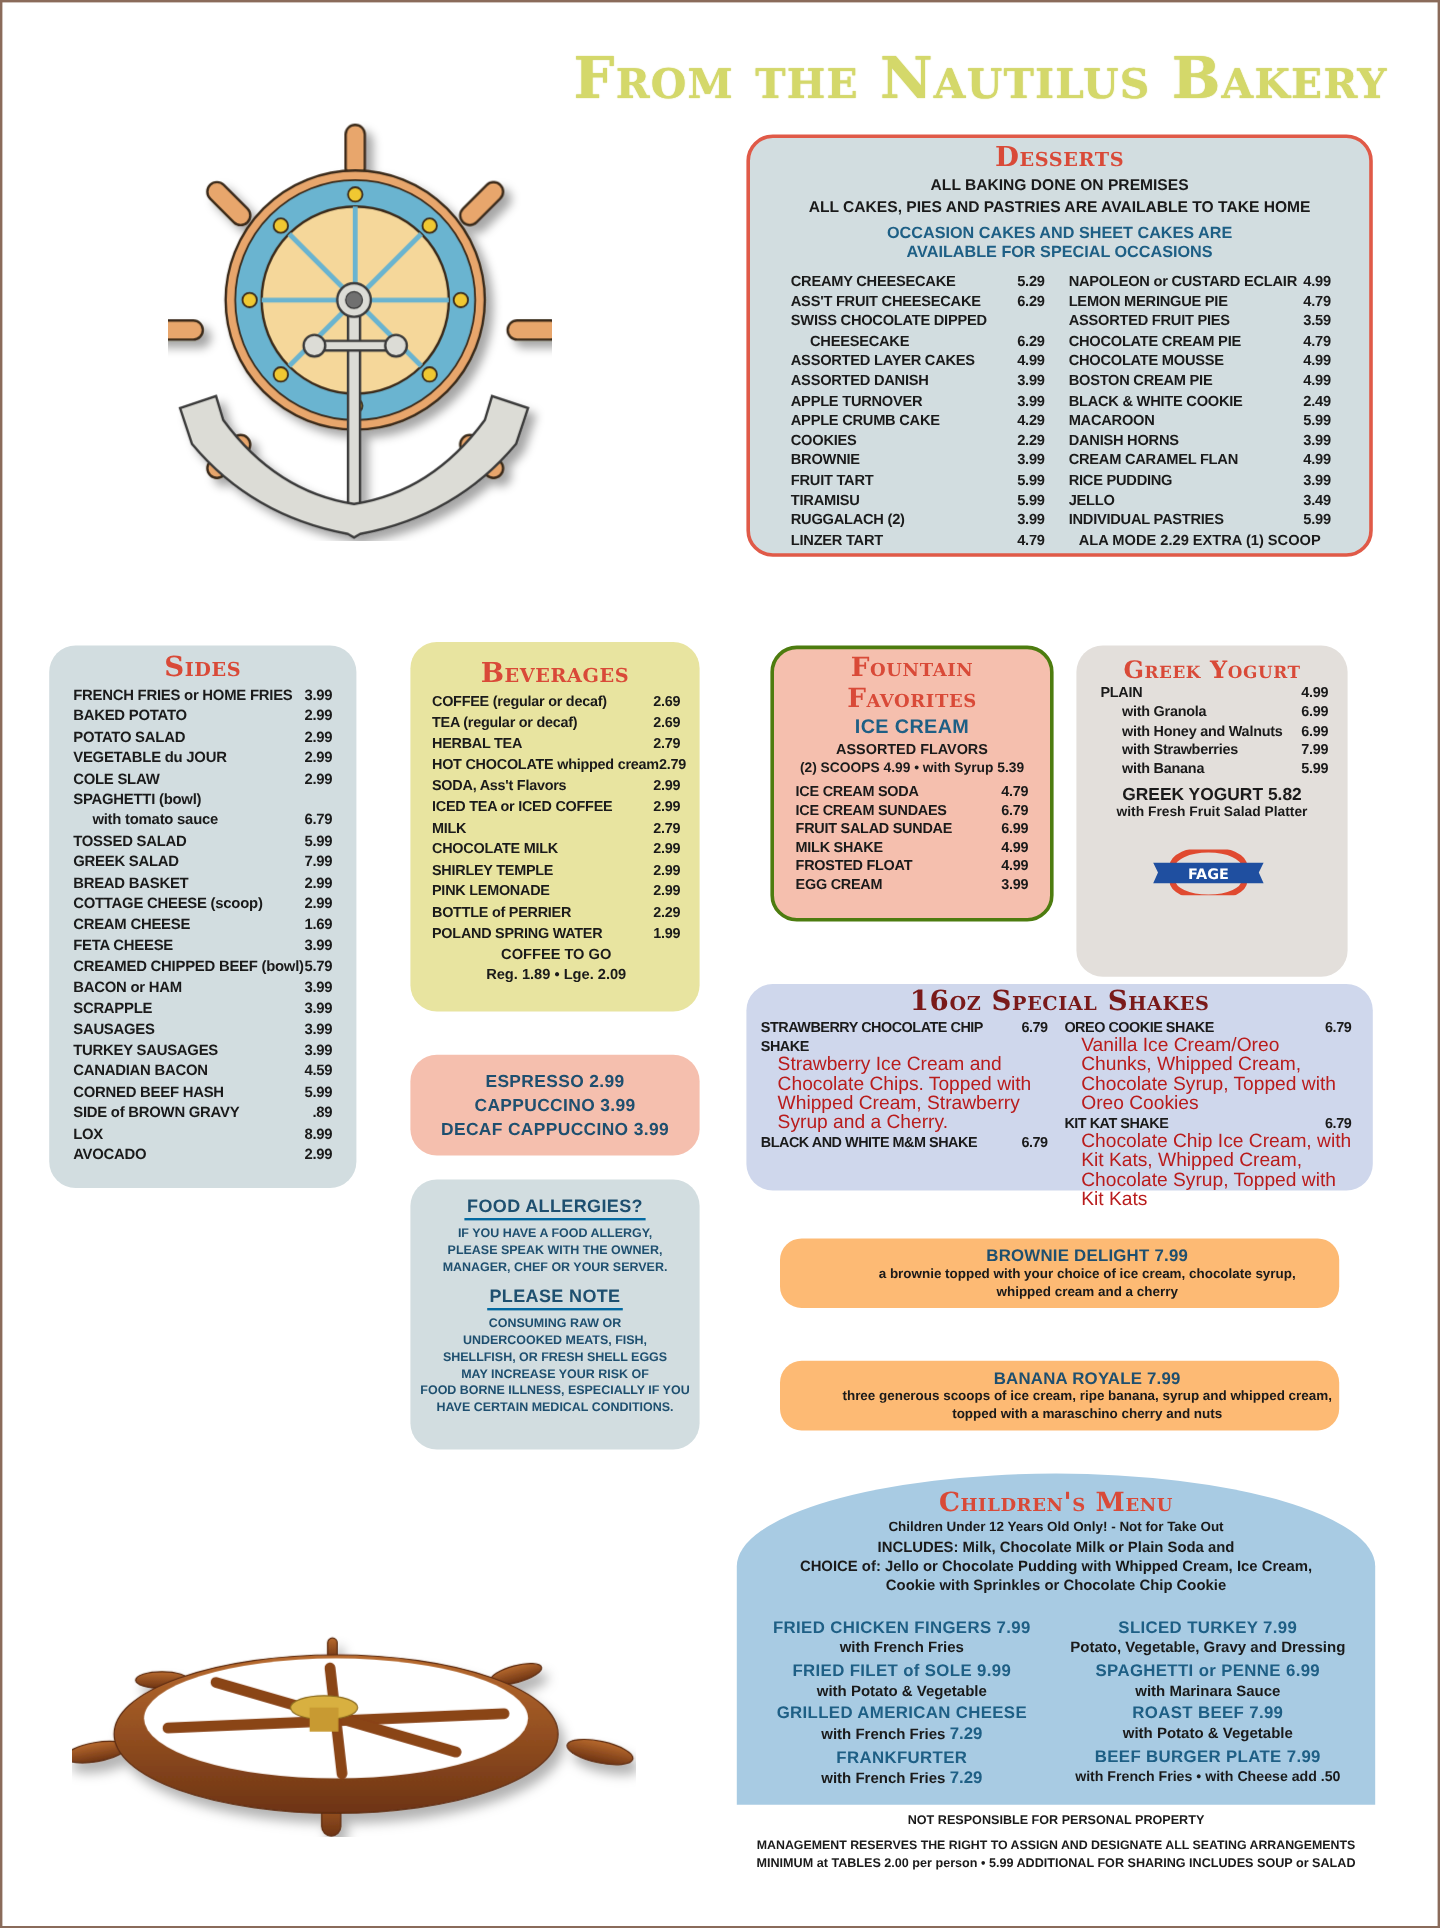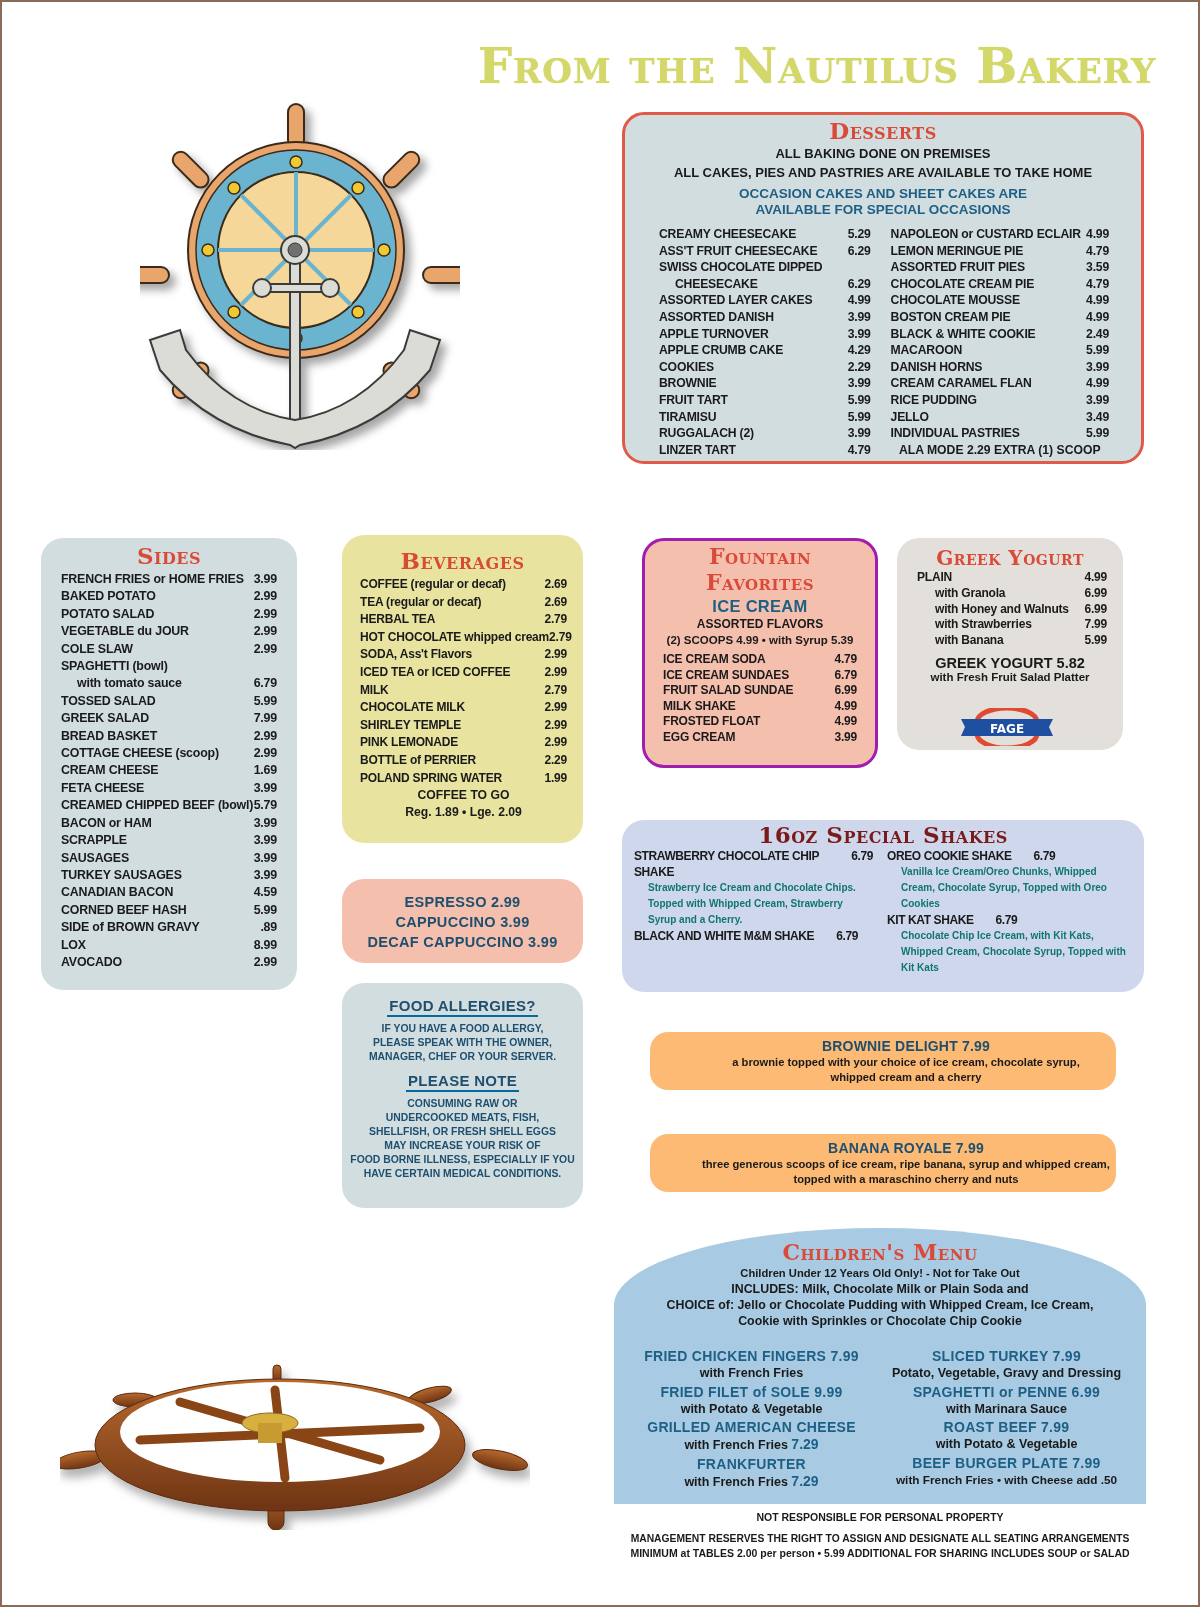--- a/index.html
+++ b/index.html
@@ -43,43 +43,43 @@
   #espresso { left: 342px; top: 879px; width: 241px; height: 84px; background: #f5bfae; text-align: center; padding-top: 13px; }
   #espresso div { font-weight: bold; font-size: 14.5px; line-height: 20px; color: #1e4f6f; letter-spacing: 0.3px; }
 
   
   #allergies { left: 342px; top: 983px; width: 241px; height: 225px; background: #d2dde0; text-align: center; padding-top: 14px; }
   #allergies .h { display: inline-block; font-weight: bold; font-size: 15px; color: #1e4f6f; border-bottom: 2px solid #0369a1; padding: 0 2px 1px; letter-spacing: 0.3px; text-align: center; }
   #allergies .p { font-weight: bold; font-size: 10.4px; line-height: 14px; color: #1e4f6f; margin-top: 5px; }
   #allergies .h2 { margin-top: 8px; }
 
   
-  #fountain { left: 642px; top: 538px; width: 236px; height: 230px; background: #f5bfae; border: 3px solid #a21caf; }
+  #fountain { left: 642px; top: 538px; width: 236px; height: 230px; background: #f5bfae; border: 3px solid #4d7c0f; }
   #fountain .ttl { text-align: center; color: #d94a38; font-size: 22px; line-height: 26px; margin-top: 2px; }
   #fountain .ic { text-align: center; color: #1e5f85; font-weight: bold; font-size: 16.5px; margin-top: 2px; letter-spacing: 0.3px; }
   #fountain .af { text-align: center; font-weight: bold; font-size: 12px; line-height: 16px; }
   #fountain .list { padding: 4px 18px 0 18px; }
   #fountain .row { font-size: 12px; line-height: 15.5px; }
 
   
-  #yogurt { left: 897px; top: 538px; width: 226px; height: 212px; background: #e3dfdb; }
+  #yogurt { left: 897px; top: 538px; width: 226px; height: 276px; background: #e3dfdb; }
   #yogurt .ttl { text-align: center; color: #d94a38; font-size: 20px; margin-top: 8px; }
   #yogurt .list { padding: 0 16px 0 22px; }
   #yogurt .row { font-size: 12px; line-height: 15.8px; }
   #yogurt .big { text-align: center; font-weight: bold; font-size: 14.5px; margin-top: 6px; }
   #yogurt .small { text-align: center; font-weight: bold; font-size: 11.5px; }
   #fage { position: absolute; left: 60px; top: 170px; width: 100px; height: 38px; }
 
   
   #shakes { left: 622px; top: 820px; width: 522px; height: 172px; background: #cfd7ec; }
   #shakes .ttl { text-align: center; color: #7a1a1a; font-size: 23px; margin-top: 1px; }
   #shakes .cols { display: flex; gap: 14px; padding: 0 18px 0 12px; }
   #shakes .col { width: 250px; }
-  #shakes .hdr { display: flex; justify-content: flex-start; font-weight: bold; font-size: 12px; line-height: 16px; letter-spacing: -0.4px; gap: 22px; }
-  #shakes .desc { font-weight: bold; font-size: 10px; line-height: 16px; padding-left: 14px; color: #0f766e; }
+  #shakes .hdr { display: flex; justify-content: space-between; font-weight: bold; font-size: 12px; line-height: 16px; letter-spacing: -0.4px; }
+  #shakes .desc { font-weight: normal; font-size: 16px; line-height: 16px; padding-left: 14px; color: #b91c1c; }
 
   
   .special { position: absolute; left: 650px; width: 466px; height: 58px; background: #fdba74; border-radius: 18px; text-align: center; padding-top: 6px; padding-left: 46px; }
   .special .h { color: #1e4f6f; font-weight: bold; font-size: 14px; line-height: 17px; letter-spacing: 0.2px; }
   .special .d { font-weight: bold; font-size: 11.2px; line-height: 14.5px; }
   #brownie { top: 1032px; }
   #banana { top: 1134px; }
 
   
   #children { position: absolute; left: 614px; top: 1228px; width: 532px; height: 276px; background: #a8cbe3; border-radius: 50% 50% 0 0 / 28% 28% 0 0; }

